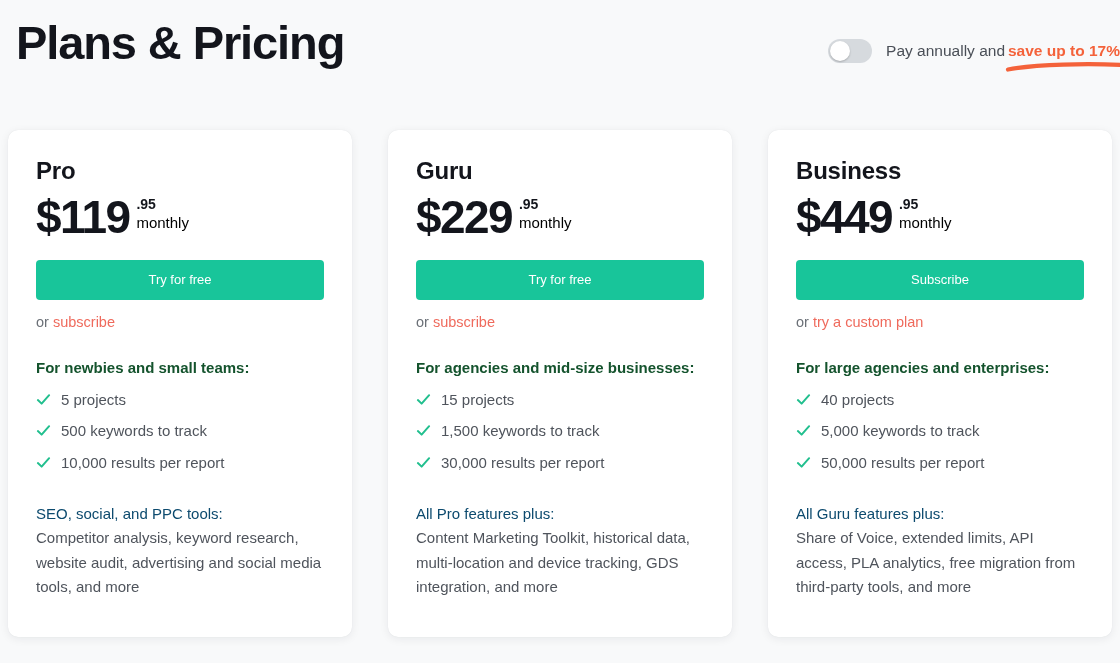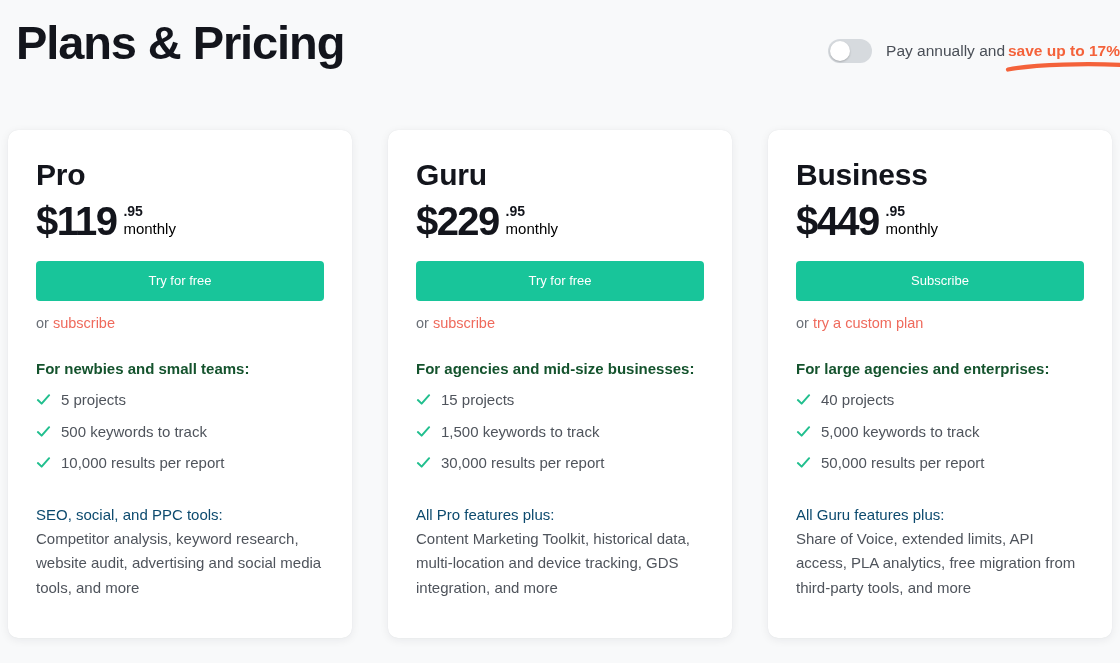--- a/index.html
+++ b/index.html
@@ -112,34 +112,34 @@
     width: 344px;
     background: #ffffff;
     border-radius: 10px;
     box-shadow: 0 2px 10px rgba(20,25,40,.07), 0 0 1px rgba(20,25,40,.10);
     padding: 28px 28px 30px 28px;
   }
   .card.tall-1 { padding-bottom: 38px; }
   .card.tall-2 { padding-bottom: 16px; }
 
   .plan-name {
-    font-size: 30px;
+    font-size: 24px;
     font-weight: bold;
     color: #13151c;
     letter-spacing: -0.2px;
     line-height: 1.1;
   }
 
   .price-row {
     display: flex;
     align-items: flex-start;
     margin-top: 10px;
   }
   .price-main {
-    font-size: 40px;
+    font-size: 46px;
     font-weight: bold;
     color: #13151c;
     letter-spacing: -1.6px;
     line-height: 1;
   }
   .price-side {
     margin-left: 7px;
     padding-top: 3px;
   }
   .price-cents {

